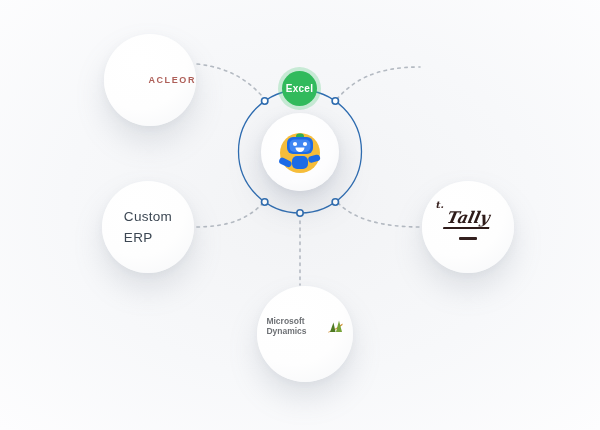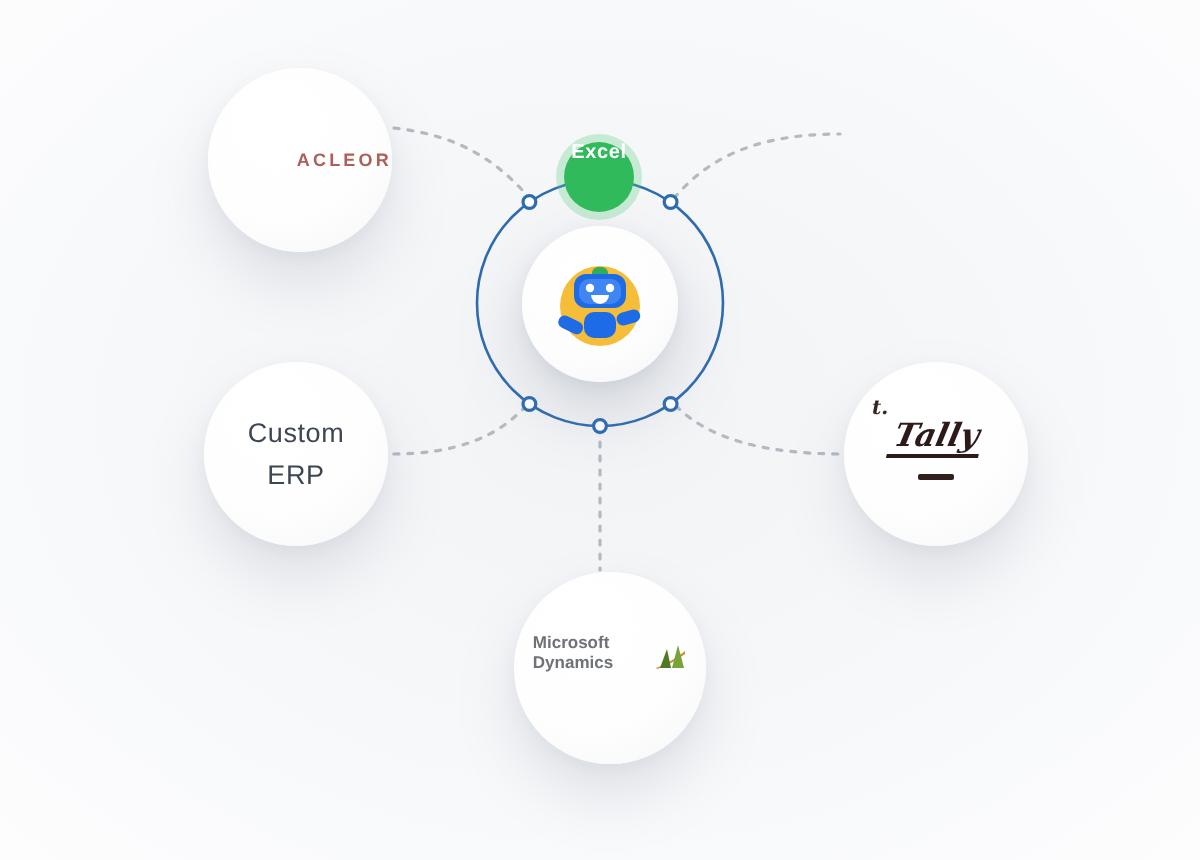--- a/index.html
+++ b/index.html
@@ -30,48 +30,48 @@
   .sap-logo{
     width:36px; height:17px; background:#1b3764;
     clip-path:polygon(0 0, 100% 0, 58% 100%, 0 100%);
     display:flex; align-items:center;
   }
   .sap-text{
     color:#ffffff; font-style:italic; font-weight:700; font-size:11px;
     padding-left:3px; letter-spacing:.5px; line-height:17px;
   }
   .erp-text{
-    color:#3c4753; font-size:13.5px; line-height:21px; text-align:center;
+    color:#3c4753; font-size:13.5px; line-height:21px; text-align:left;
     letter-spacing:.3px;
   }
   .tally-wrap{display:flex; flex-direction:column; align-items:center; transform:translateY(-2px);}
   .tally-text{
     font-family:"DejaVu Serif", serif; font-style:italic; font-weight:700;
     color:#2e1b19; font-size:16px; transform:skewX(-12deg); line-height:16px;
     border-bottom:2px solid #2e1b19; padding:0 2px 1px 2px;
   }
   .tally-mark{
     position:absolute; left:14px; top:18px; font-family:"DejaVu Serif", serif;
     font-style:italic; color:#3a2422; font-size:10px; font-weight:700;
   }
   .tally-sub{width:18px; height:3px; background:#33201e; margin-top:8px; border-radius:1px;}
-  .dyn-wrap{display:flex; align-items:flex-end; gap:20px; transform:translateY(-8px);}
+  .dyn-wrap{display:flex; align-items:center; gap:20px; transform:translateY(-8px);}
   .dyn-text{color:#6f7276; font-size:8.5px; line-height:10px; font-weight:700;}
 
   
   .hub-center{
     position:absolute; left:261px; top:113px; width:78px; height:78px; border-radius:50%;
     background:radial-gradient(circle at 40% 32%, #ffffff 0%, #fdfdfe 60%, #f3f4f6 100%);
     box-shadow:0 14px 32px rgba(120,130,150,.28), 0 2px 8px rgba(120,130,150,.10);
     display:flex; align-items:center; justify-content:center;
   }
 
   
   .badge{
-    position:absolute; border-radius:50%; display:flex; justify-content:center;
+    position:absolute; border-radius:50%; display:flex; align-items:center; justify-content:center;
     color:#fff; font-weight:700; font-size:10px; letter-spacing:.3px;
   }
   .b-excel{left:282px; top:71px; width:35px; height:35px; background:#31ba5c;
     box-shadow:0 0 0 4px rgba(90,205,130,.30);}
   .b-sftp{left:221px; top:145px; width:36px; height:36px; background:#8276e2;
     box-shadow:0 0 0 3px rgba(150,140,235,.22);}
   .b-api{left:346px; top:146px; width:33px; height:33px; background:#eb6a8e;
     box-shadow:0 0 0 3px rgba(240,130,160,.22);}
 </style>
 </head>

